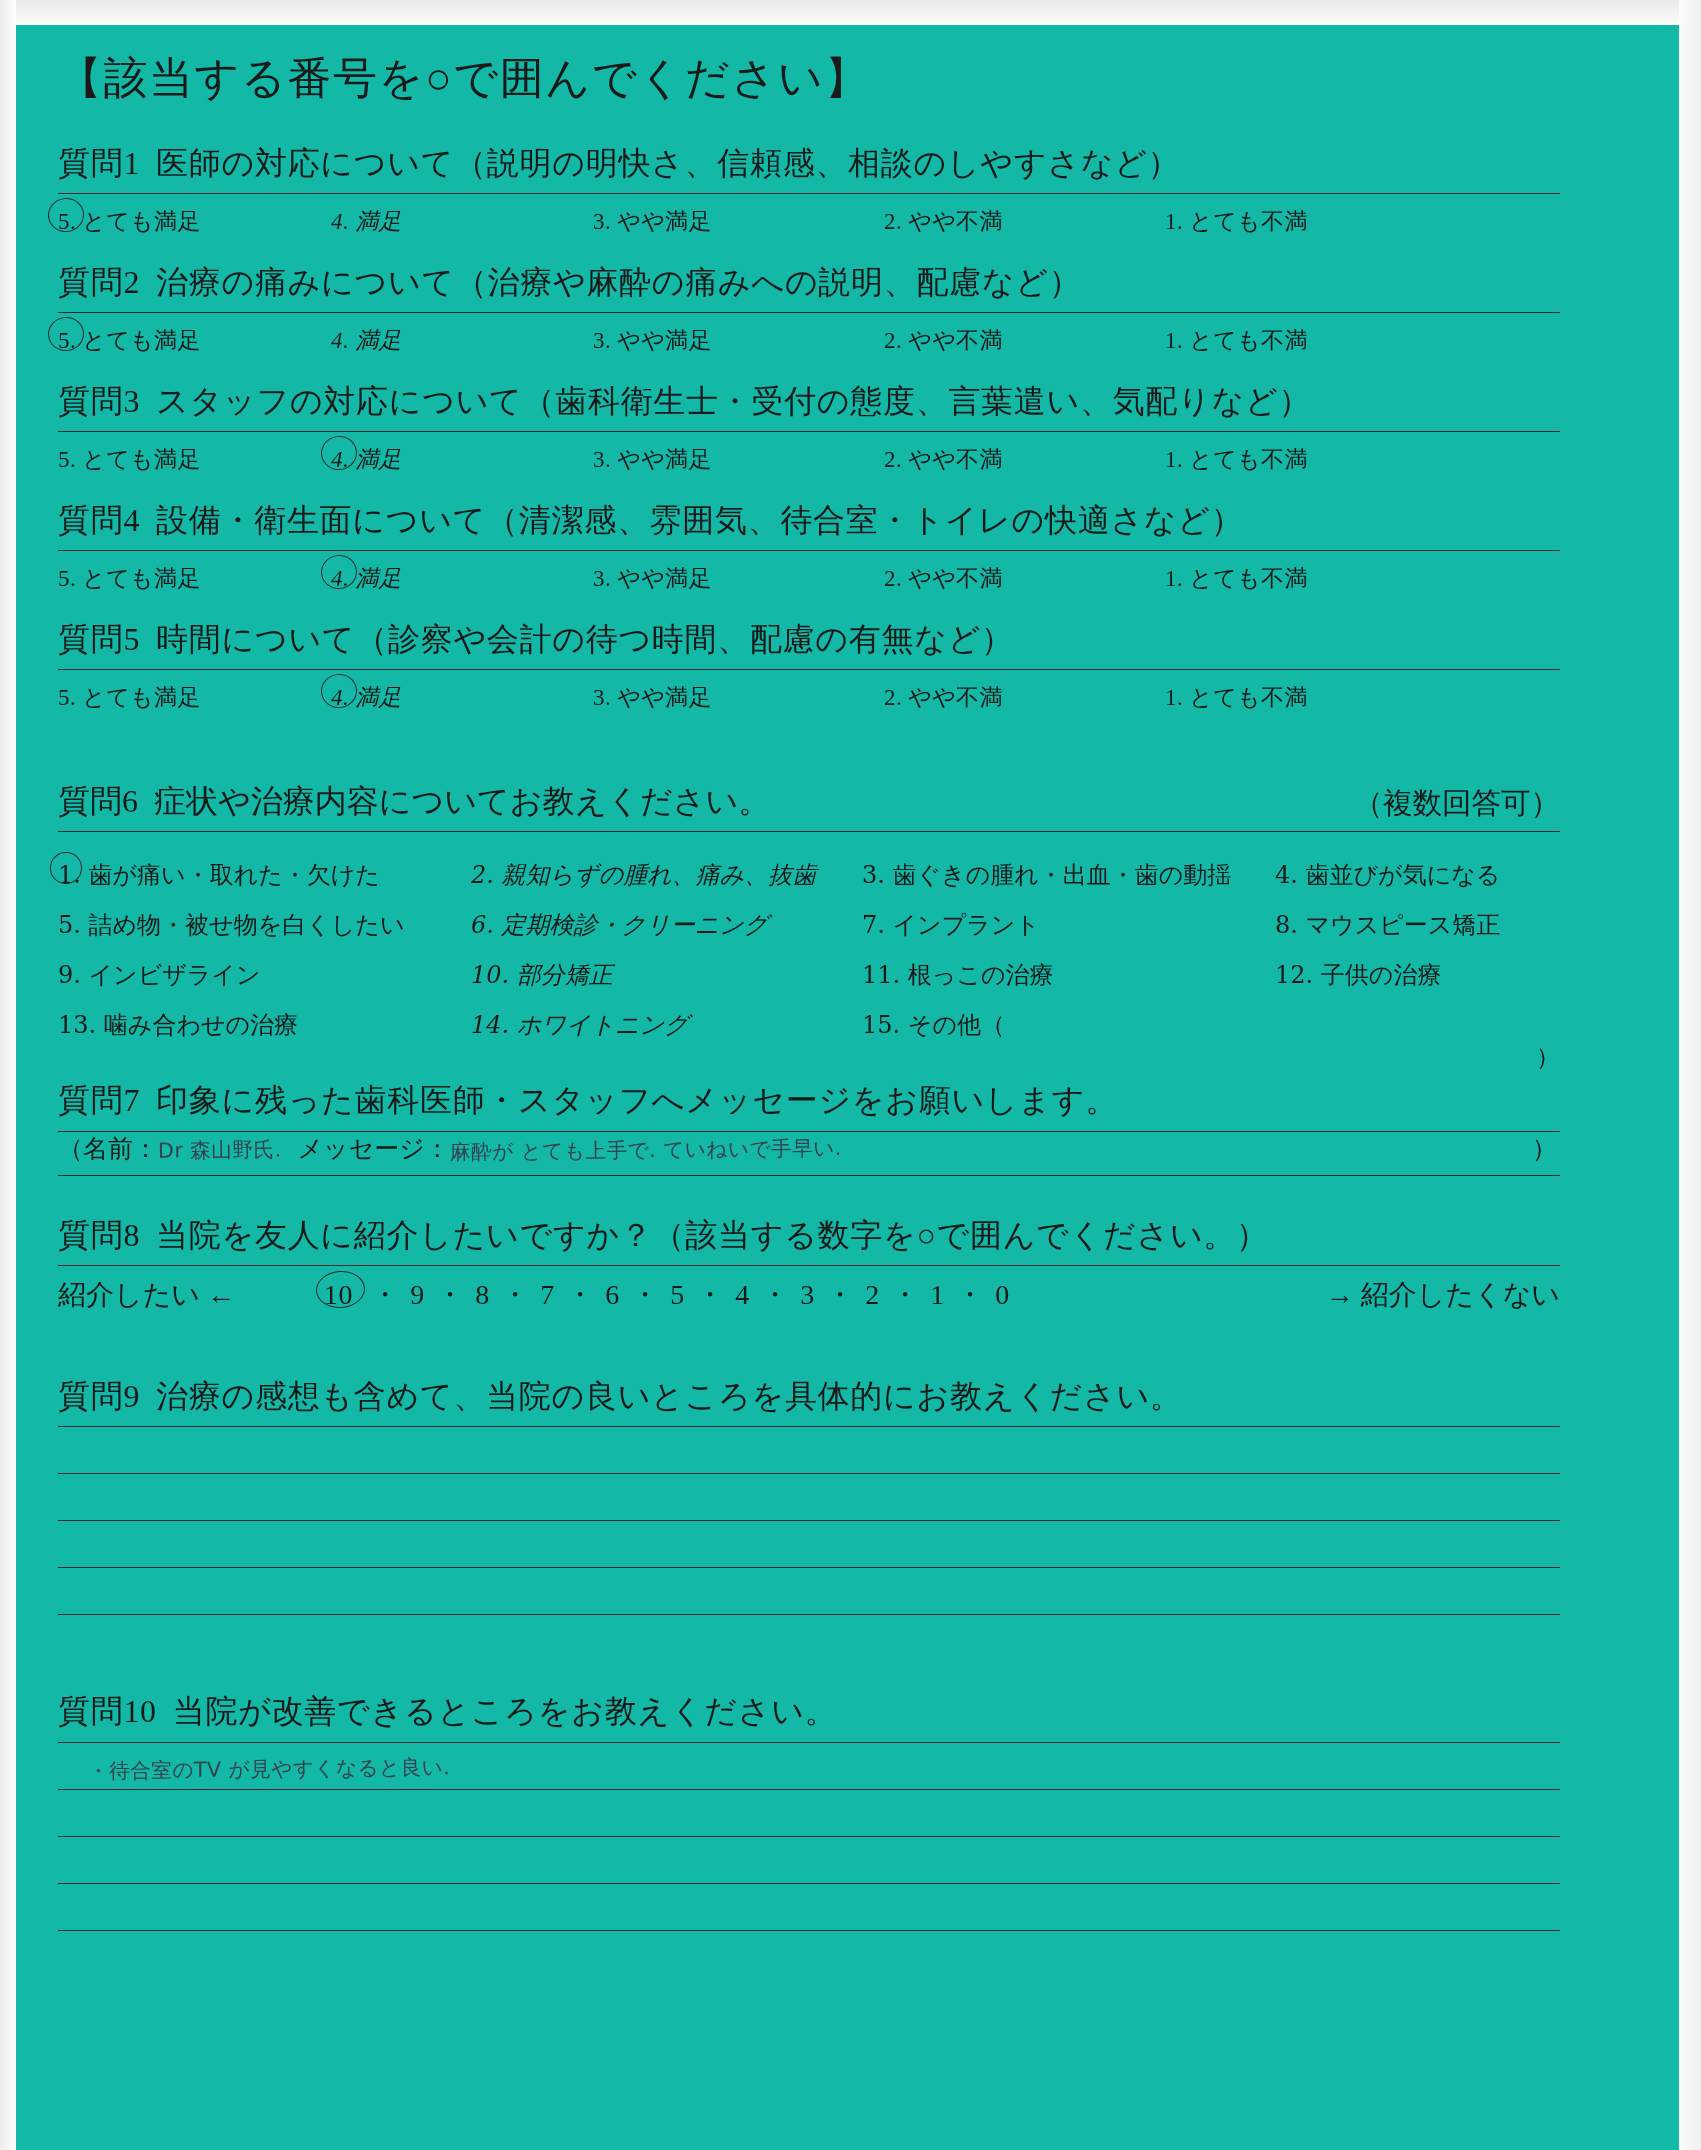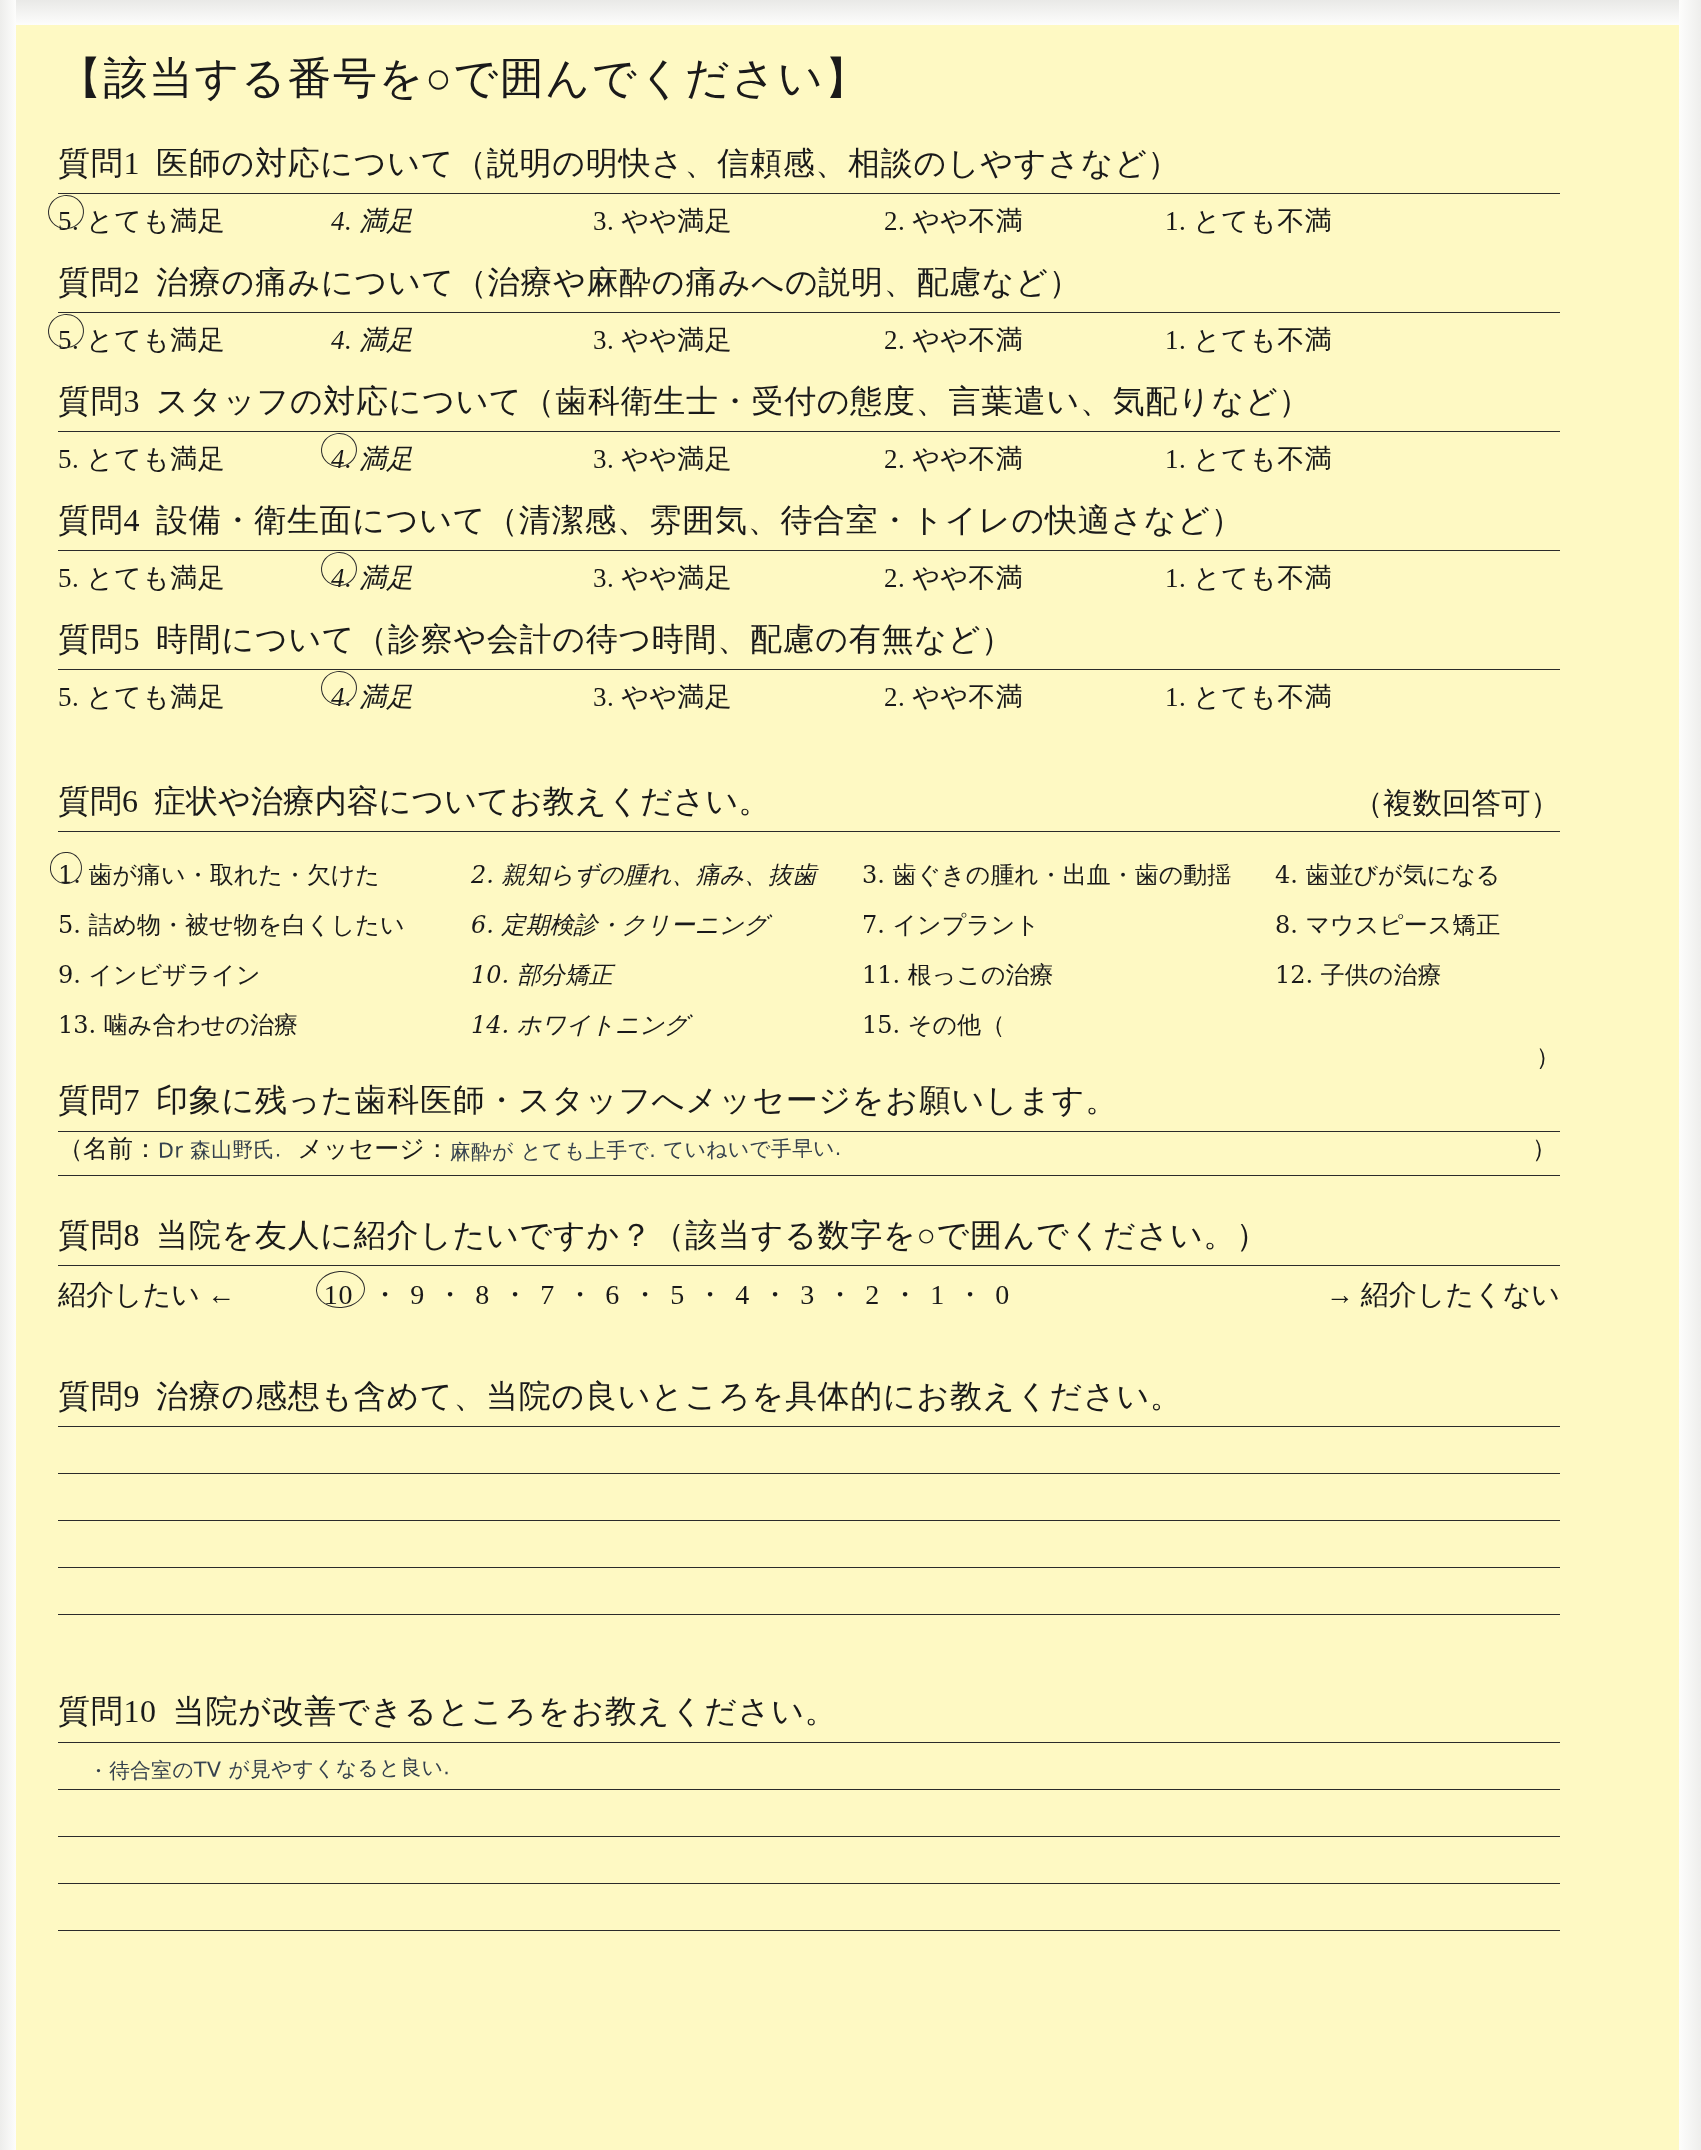--- a/index.html
+++ b/index.html
@@ -11,21 +11,21 @@
     width: 1701px;
     height: 2151px;
     font-family: "Liberation Serif", serif;
     color: #1a1a1a;
     overflow: hidden;
     position: relative;
   }
   .page {
     position: absolute;
     inset: 0;
-    background: #fef9c3;
+    background: #14b8a6;
   }
   
   .scan-edge-top {
     position: absolute;
     top: 0; left: 0; right: 0;
     height: 25px;
     background: linear-gradient(180deg, #e9e9e7 0%, #fdfdfc 100%);
   }
   .scan-edge-left {
     position: absolute;
@@ -64,21 +64,21 @@
   .q-num { margin-right: 16px; }
 
   .rule {
     border-bottom: 1.8px solid #2b2b2b;
     width: 1502px;
   }
 
   .scale-row {
     display: flex;
     align-items: center;
-    font-size: 27px;
+    font-size: 23px;
     letter-spacing: 0.4px;
     padding-top: 6.6px;
     height: 41px;
     width: 1502px;
   }
   .opt {
     position: relative;
     white-space: nowrap;
   }
   .opt.o1 { width: 273px; }

